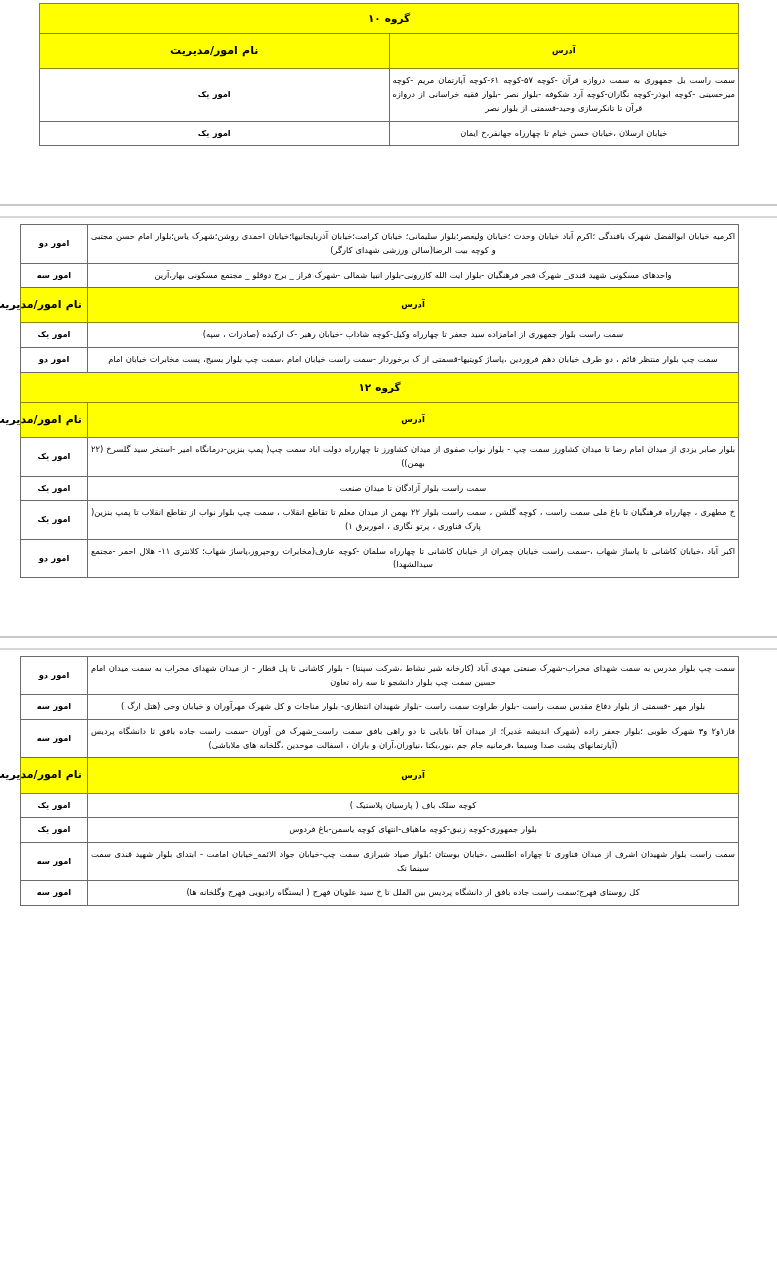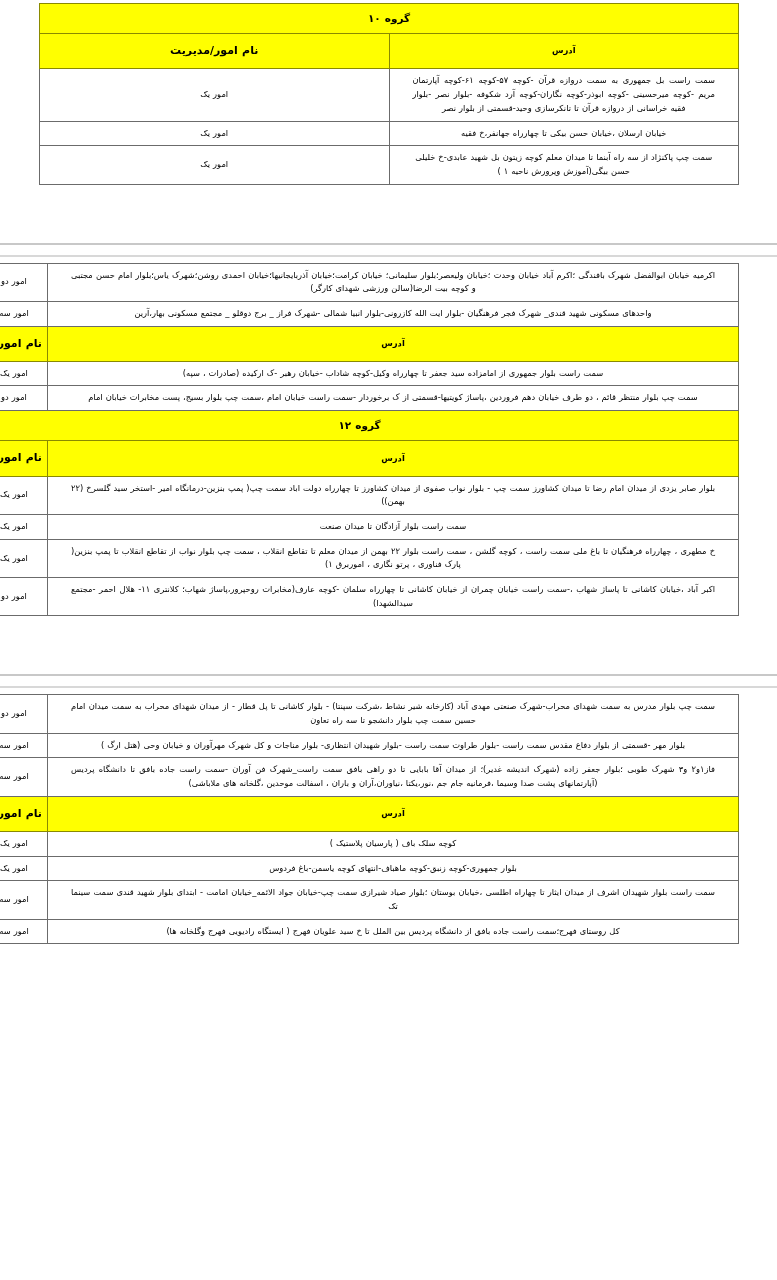--- a/index.html
+++ b/index.html
@@ -46,20 +46,21 @@
     text-align: justify;
     text-align-last: center;
     word-spacing: 0.4px;
   }
   td.col-name {
     width: 56px;
     text-align: center;
     text-align-last: center;
     font-size: 9px;
     white-space: nowrap;
+    font-weight: bold;
   }
   td.col-addr {
     width: 644px;
     margin-left: 44px;
   }
   tr.group-row td {
     background: #ffff00;
     text-align: center;
     text-align-last: center;
     font-size: 10.5px;
@@ -75,21 +76,21 @@
     padding: 8px 5px;
     border: 1px solid #8a8a00;
   }
   tr.head-row td.col-name {
     font-size: 11px;
   }
   tr.head-row td.col-addr {
     font-size: 8.4px;
   }
   tr.data-row td.col-addr {
-    padding: 5px 23px;
+    padding: 5px 3px;
   }
   .single-line td.col-addr {
     text-align: center;
     text-align-last: center;
   }
   .pad-top-1 { height: 3px; }
   .spacer-bottom { height: 58px; }
   .spacer-bottom-2 { height: 22px; }
   .spacer-top { height: 6px; }
 </style>
@@ -107,25 +108,21 @@
         </tr>
         <tr class="head-row">
           <td class="col-addr">آدرس</td>
           <td class="col-name">نام امور/مدیریت</td>
         </tr>
         <tr class="data-row">
           <td class="col-addr">سمت راست بل جمهوری به سمت دروازه قرآن -کوچه ۵۷-کوچه ۶۱-کوچه آپارتمان مریم -کوچه میرحسینی -کوچه ابوذر-کوچه نگاران-کوچه آرد شکوفه -بلوار نصر -بلوار فقیه خراسانی از دروازه قرآن تا تانکرسازی وحید-قسمتی از بلوار نصر</td>
           <td class="col-name">امور یک</td>
         </tr>
         <tr class="data-row single-line">
-          <td class="col-addr">خیابان ارسلان ،خیابان حسن بیکی تا چهارراه جهانفر،خ فقیه</td>
-          <td class="col-name">امور یک</td>
-        </tr>
-        <tr class="data-row single-line">
-          <td class="col-addr">سمت چپ پاکنژاد از سه راه آبنما تا میدان معلم کوچه زیتون بل شهید عابدی-خ خلیلی حسن بیگی(آموزش وپرورش ناحیه ۱ )</td>
+          <td class="col-addr">خیابان ارسلان ،خیابان حسن خیام تا چهارراه جهانفر،خ ایمان</td>
           <td class="col-name">امور یک</td>
         </tr>
       </tbody>
     </table>
     <div class="spacer-bottom"></div>
   </div>
 
   <div class="page-gap"></div>
 
   <div class="page">
@@ -207,21 +204,21 @@
         </tr>
         <tr class="data-row single-line">
           <td class="col-addr">کوچه سلک باف ( پارسیان پلاستیک )</td>
           <td class="col-name">امور یک</td>
         </tr>
         <tr class="data-row single-line">
           <td class="col-addr">بلوار جمهوری-کوچه زنبق-کوچه ماهباف-انتهای کوچه یاسمن-باغ فردوس</td>
           <td class="col-name">امور یک</td>
         </tr>
         <tr class="data-row">
-          <td class="col-addr">سمت راست بلوار شهیدان اشرف از میدان ایثار تا چهاراه اطلسی ،خیابان بوستان ؛بلوار صیاد شیرازی سمت چپ-خیابان جواد الائمه_خیابان امامت - ابتدای بلوار شهید قندی سمت سینما تک</td>
+          <td class="col-addr">سمت راست بلوار شهیدان اشرف از میدان فناوری تا چهاراه اطلسی ،خیابان بوستان ؛بلوار صیاد شیرازی سمت چپ-خیابان جواد الائمه_خیابان امامت - ابتدای بلوار شهید قندی سمت سینما تک</td>
           <td class="col-name">امور سه</td>
         </tr>
         <tr class="data-row single-line">
           <td class="col-addr">کل روستای فهرج؛سمت راست جاده بافق از دانشگاه پردیس بین الملل تا خ سید علویان فهرج ( ایستگاه رادیویی فهرج وگلخانه ها)</td>
           <td class="col-name">امور سه</td>
         </tr>
       </tbody>
     </table>
     <div class="spacer-bottom-2"></div>
   </div>

